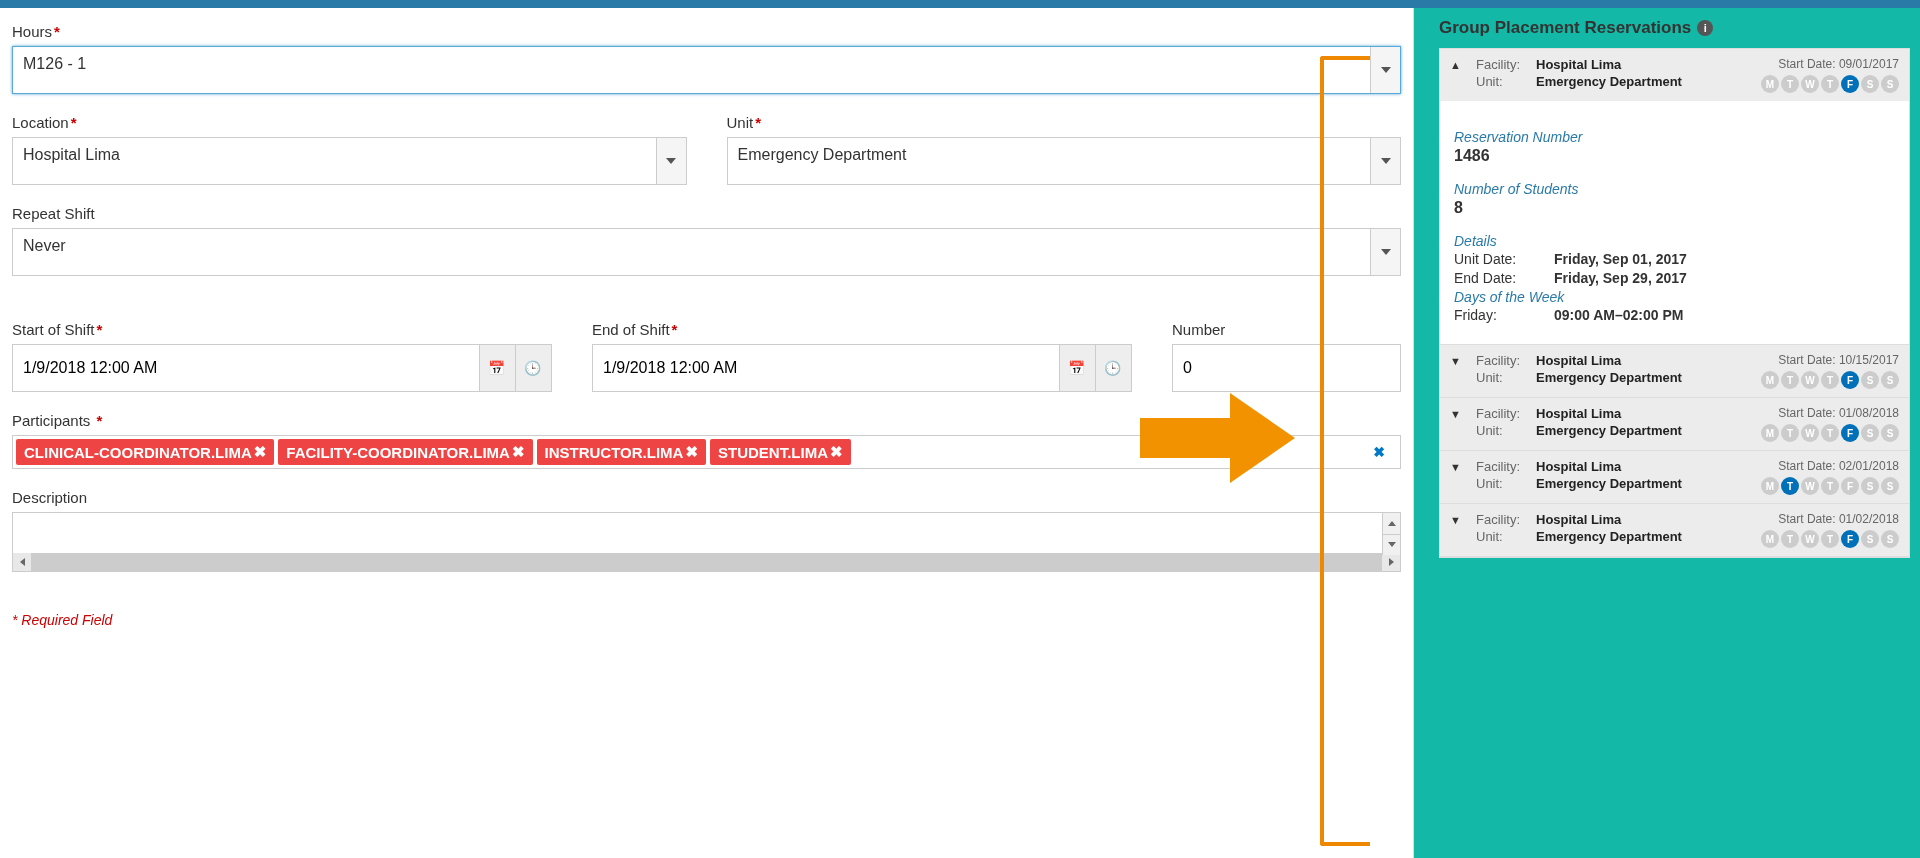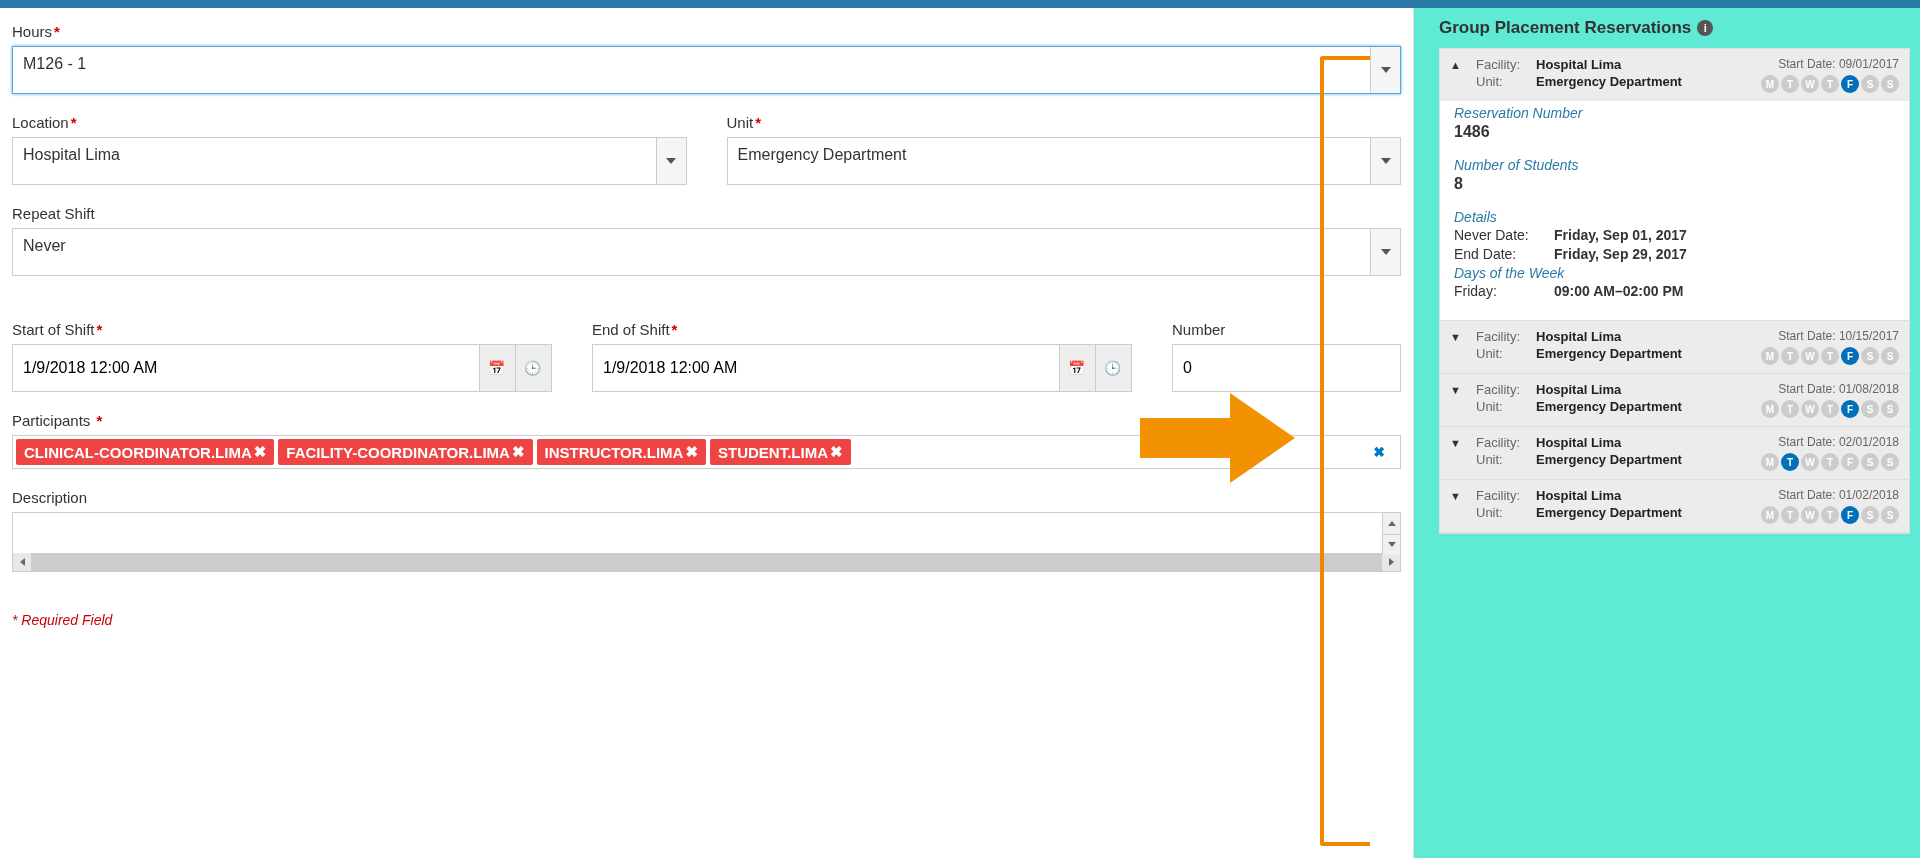--- a/index.html
+++ b/index.html
@@ -18,21 +18,21 @@
     height: 100%;
     border-top: 8px solid #2a7aa8;
     position: relative;
   }
   .main {
     flex: 0 0 1340px;
     padding: 15px 12px 15px 12px;
   }
   .side {
     flex: 1;
-    background: #5eead4;
+    background: #14b8a6;
     padding: 10px 10px 10px 25px;
     border-left: 1px solid #ddd;
   }
 
   
   .field { margin-bottom: 20px; }
   .field-label {
     display: block;
     font-size: 15px;
     color: #333;
@@ -204,21 +204,21 @@
     gap: 2px;
   }
   .day {
     width: 18px; height: 18px; border-radius: 50%;
     background: #ccc; color:#fff; font-size:10px; font-weight:bold;
     display:flex; align-items:center; justify-content:center;
   }
   .day.on { background: #0070b8; }
 
   .res-body {
-    padding: 4px 14px 18px 14px;
+    padding: 28px 14px 18px 14px;
     background:#fff;
   }
   .blue-italic { color:#2a7aa8; font-style:italic; font-size:14px; margin-bottom:2px; }
   .big-val { font-weight:bold; font-size:16px; margin-bottom:16px; }
   .detail-row { display:flex; gap:10px; font-size:14px; margin-bottom:3px; }
   .detail-label { min-width:90px; color:#333; }
   .detail-value { font-weight:bold; }
 
   
   .bracket {
@@ -416,21 +416,21 @@
               </div>
             </div>
           </div>
           <div class="res-body">
             <div class="blue-italic">Reservation Number</div>
             <div class="big-val">1486</div>
             <div class="blue-italic">Number of Students</div>
             <div class="big-val">8</div>
             <div class="blue-italic">Details</div>
             <div class="detail-row">
-              <span class="detail-label">Never Date:</span>
+              <span class="detail-label">Unit Date:</span>
               <span class="detail-value">Friday, Sep 01, 2017</span>
             </div>
             <div class="detail-row" style="">
               <span class="detail-label">End Date:</span>
               <span class="detail-value">Friday, Sep 29, 2017</span>
             </div>
             <div class="blue-italic">Days of the Week</div>
             <div class="detail-row">
               <span class="detail-label" style="font-weight:normal">Friday:</span>
               <span class="detail-value">09:00 AM–02:00 PM</span>

